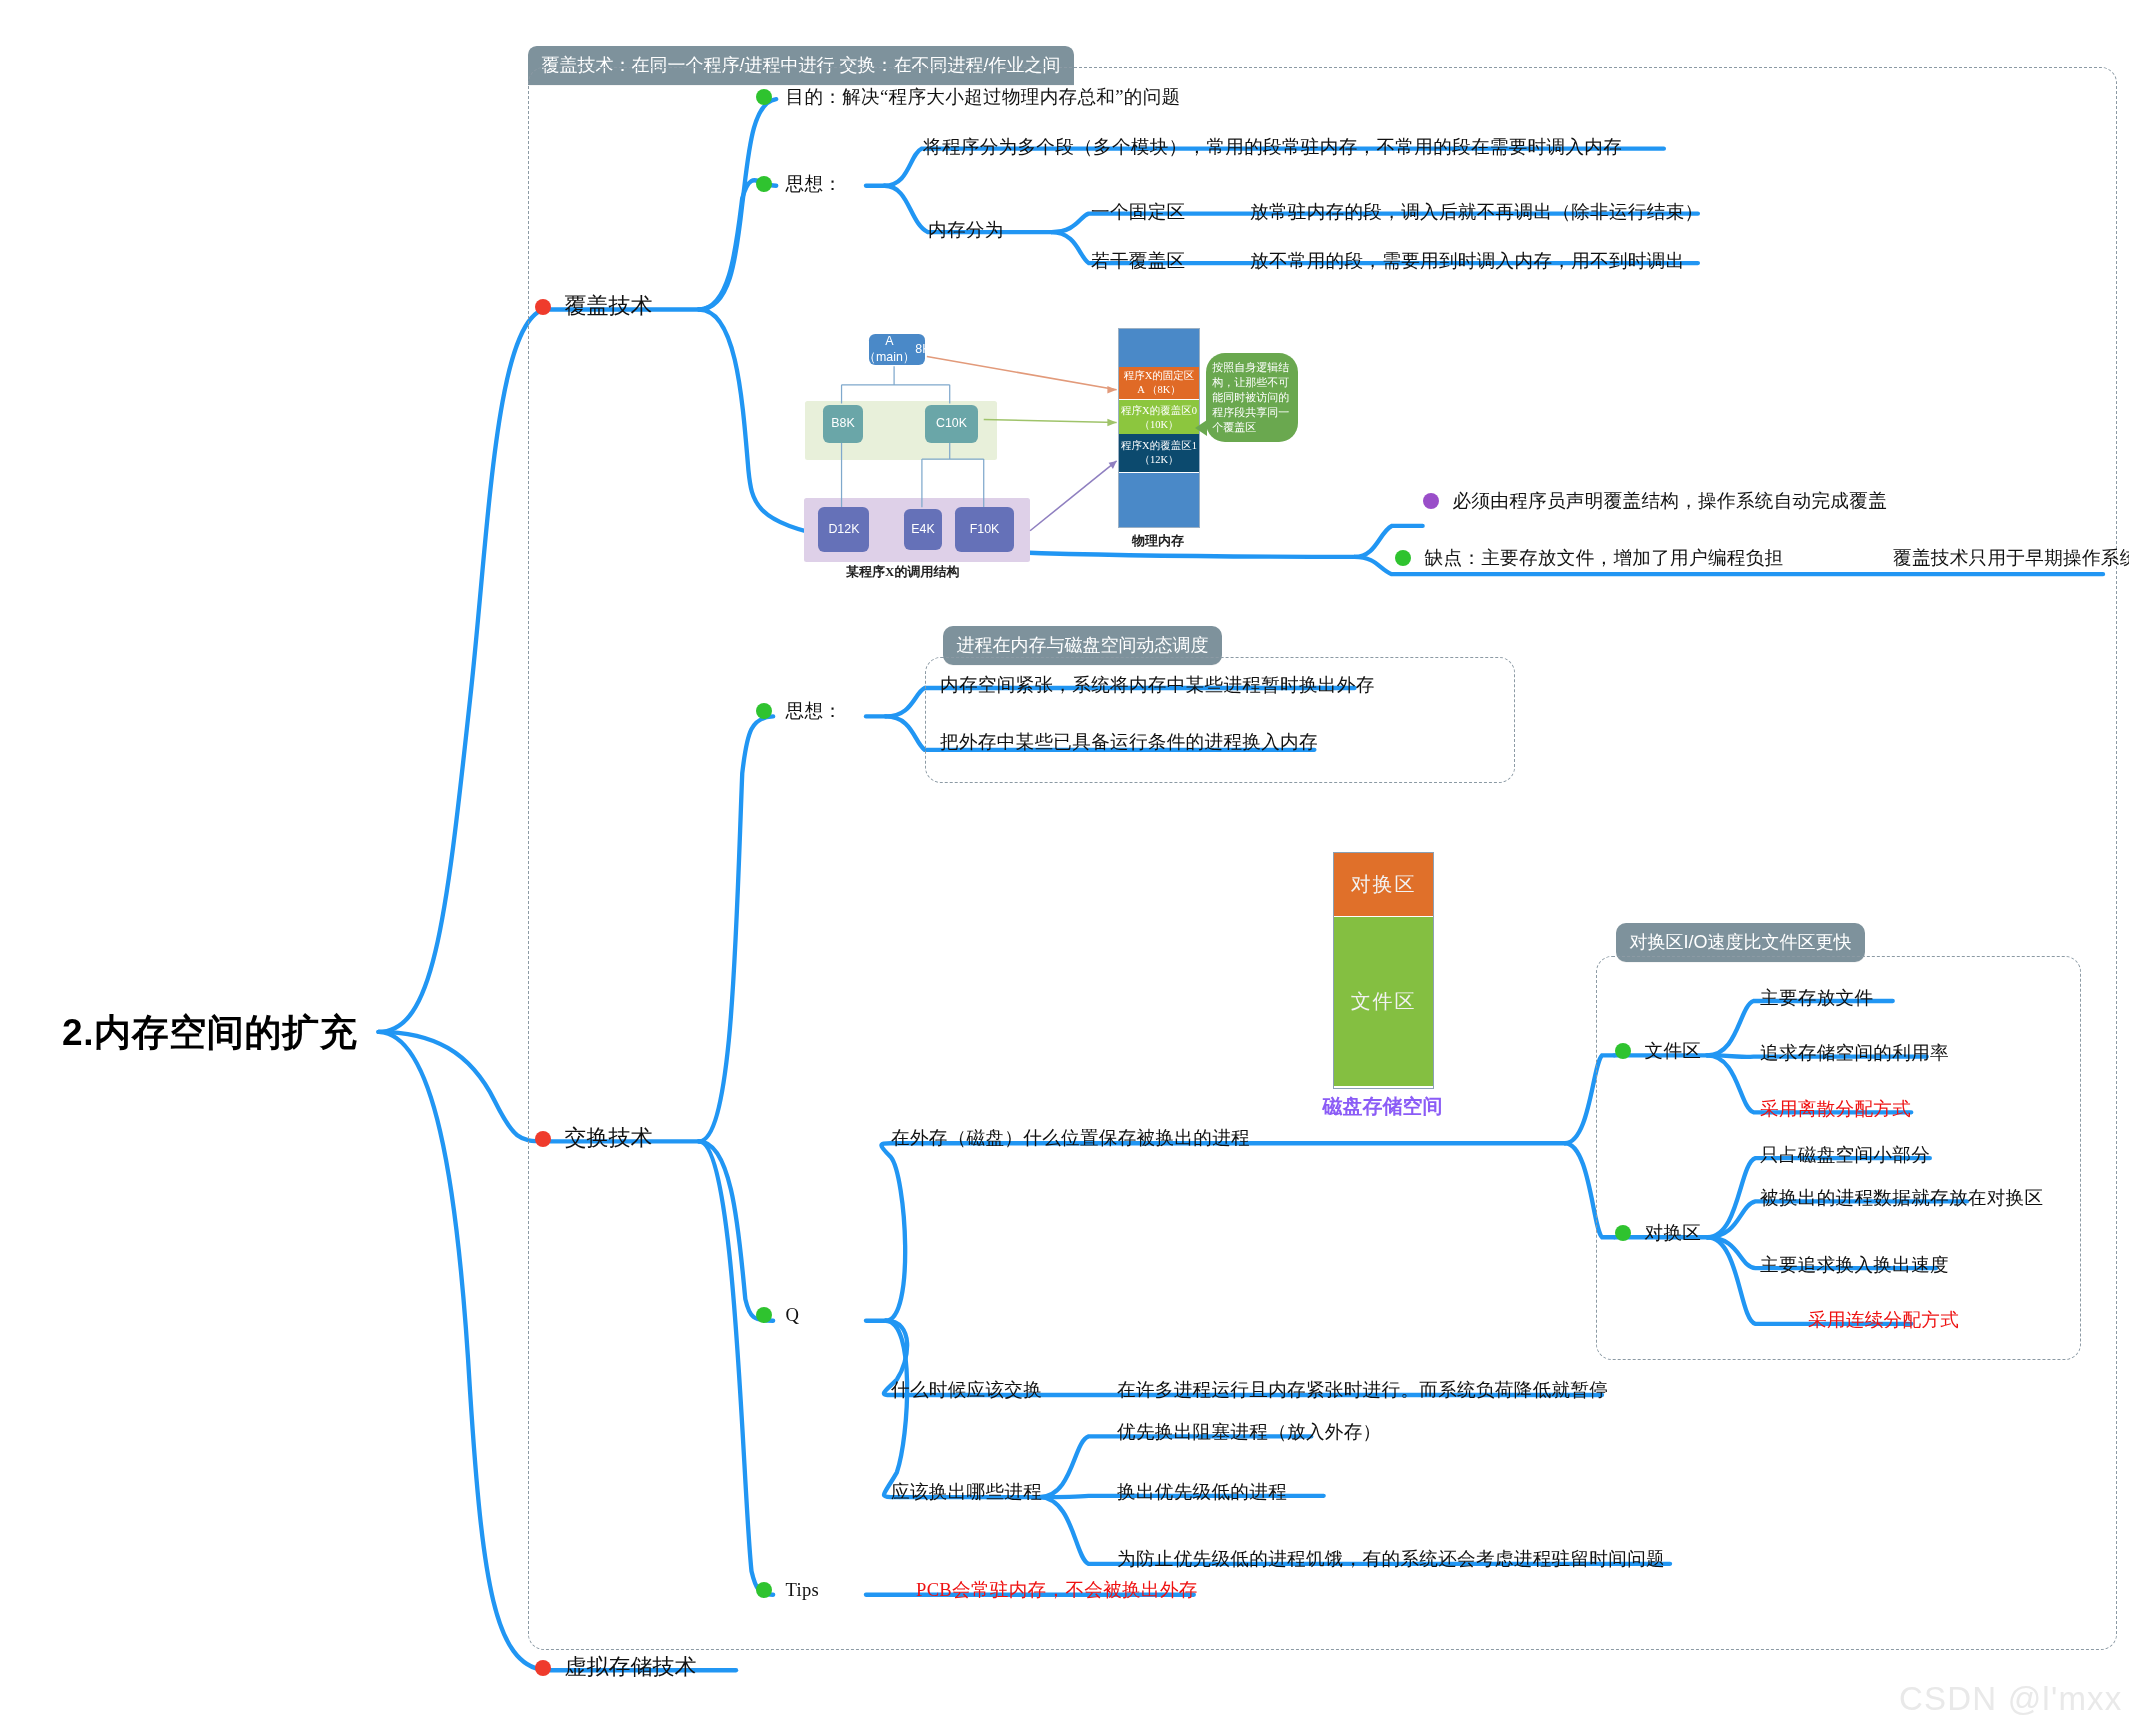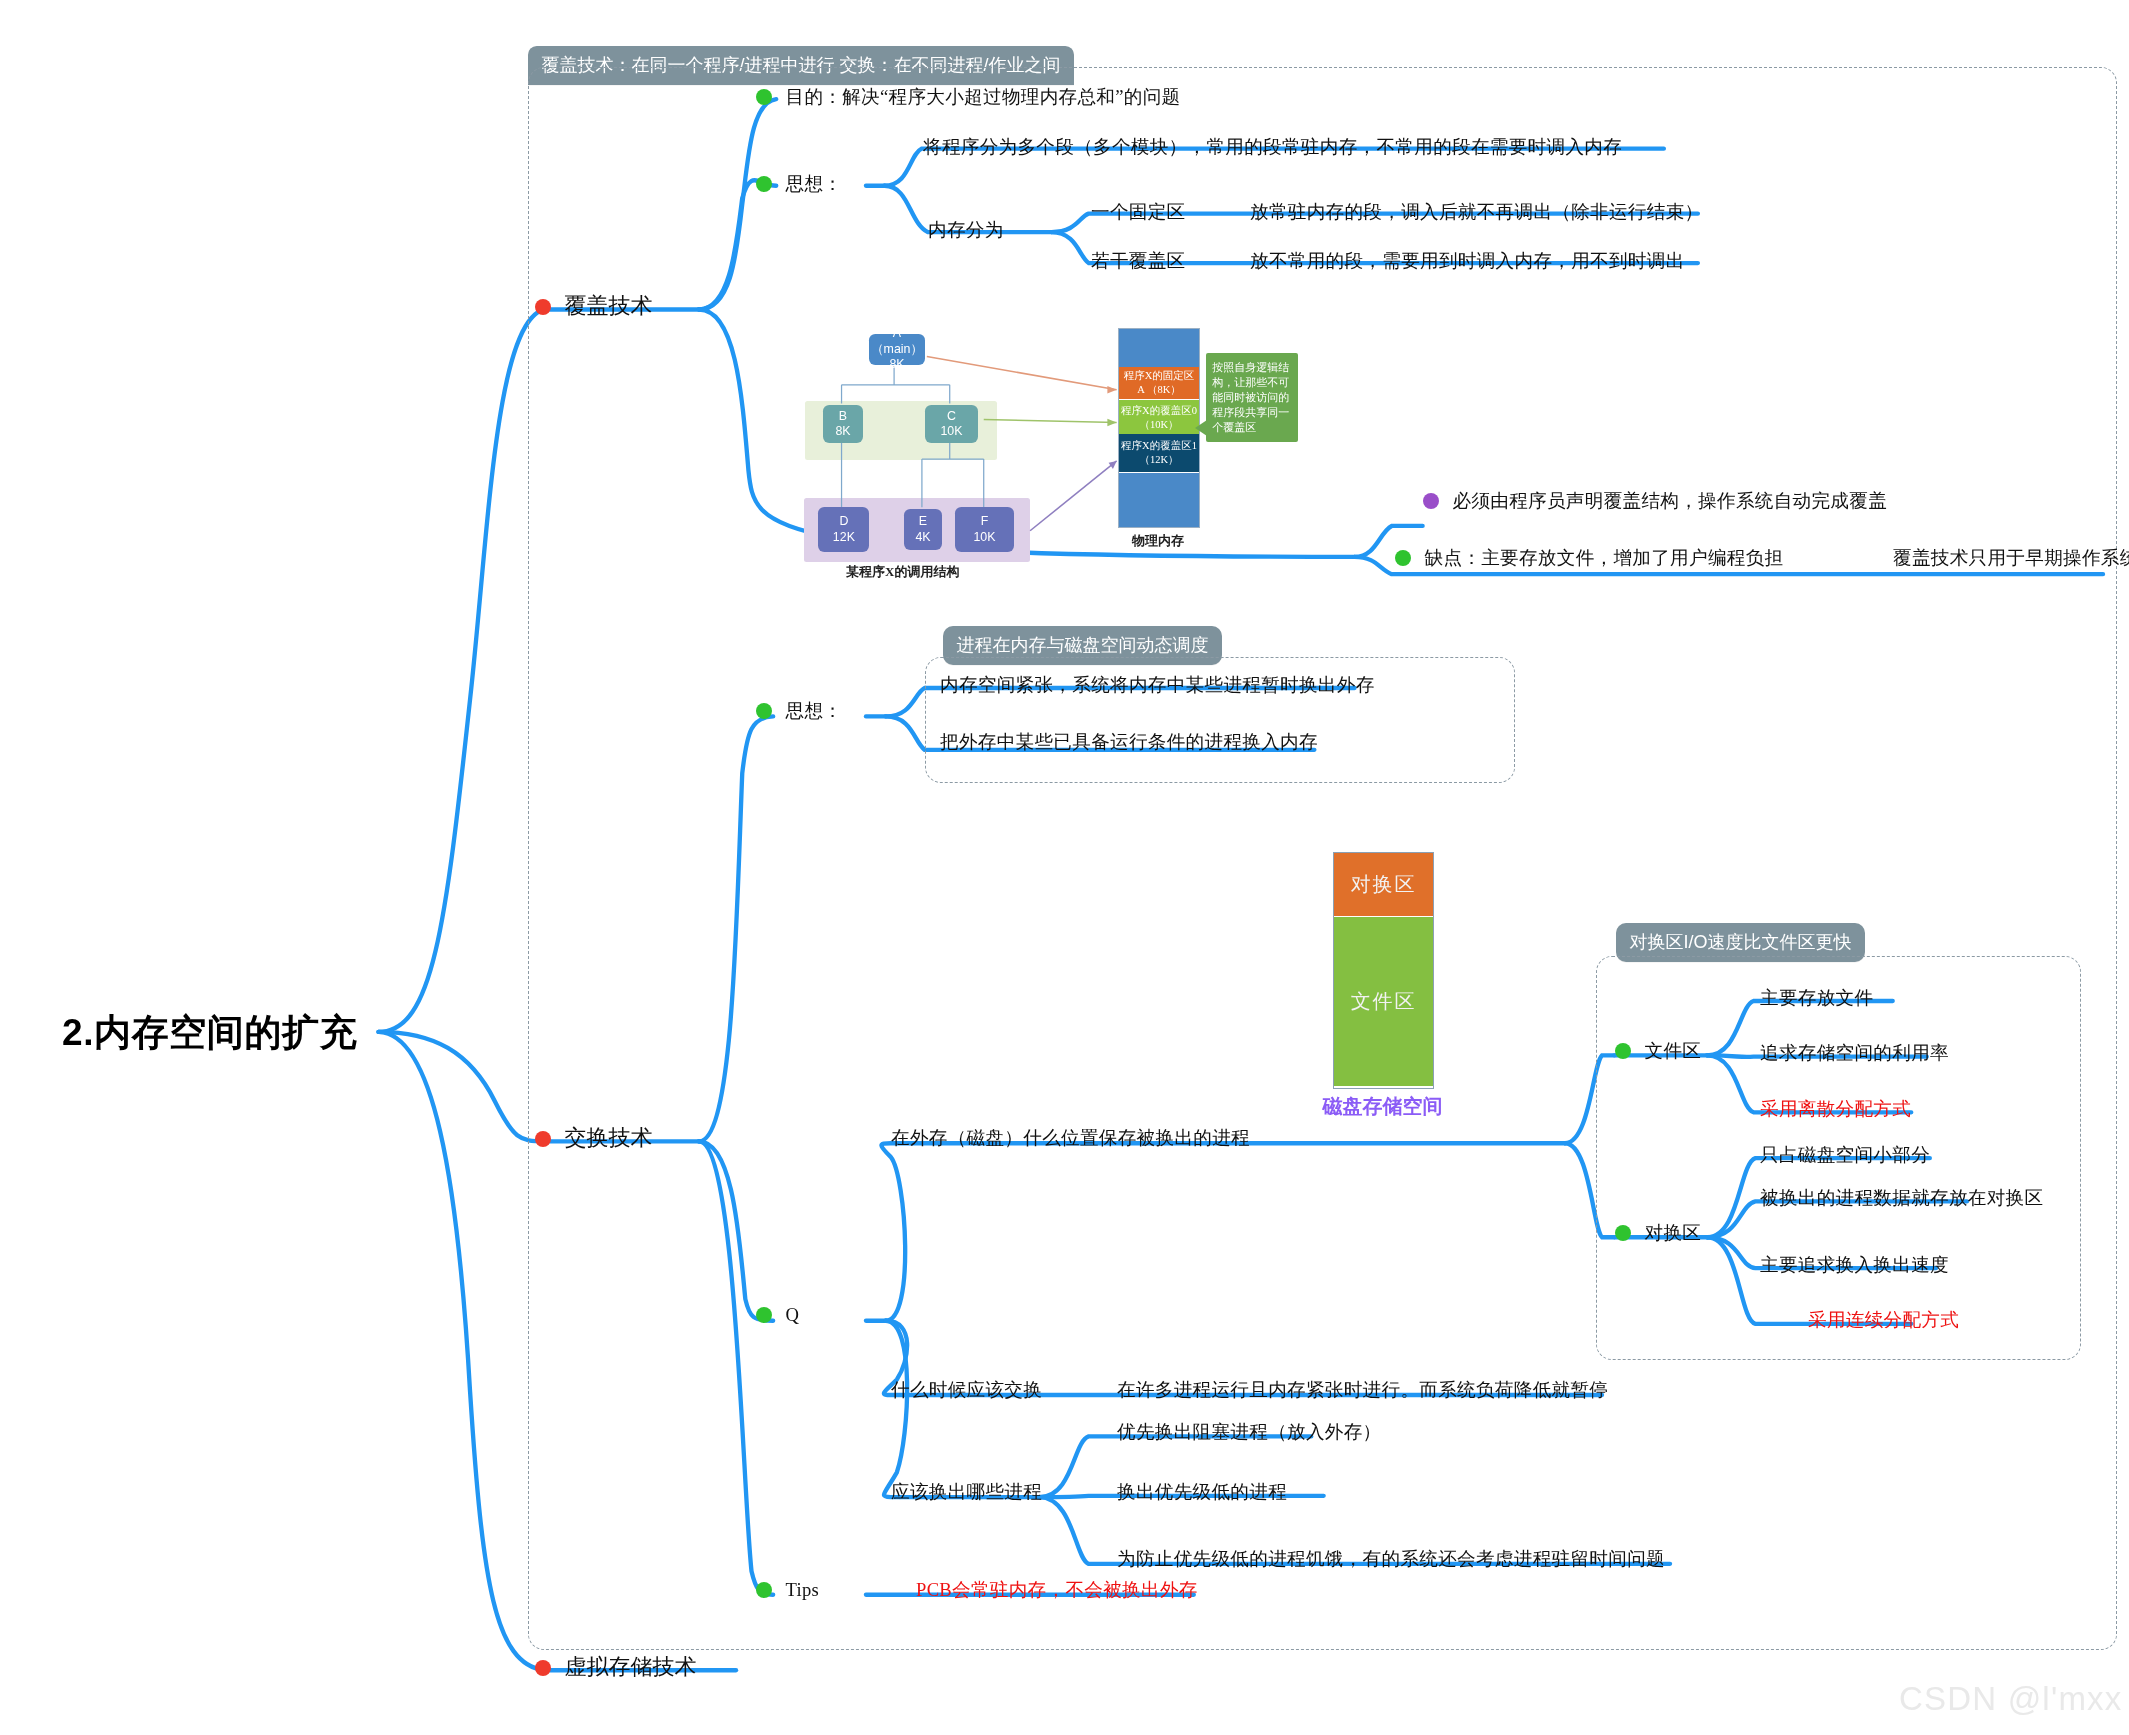--- a/index.html
+++ b/index.html
@@ -33,36 +33,36 @@
 
   
   .dashbox{position:absolute;border:1.9px dashed #8c9aa4;border-radius:16px;}
 
   
   .watermark{position:absolute;color:#e9e9e9;font-size:33px;letter-spacing:1.2px;}
 
   
   .diag1{position:absolute;left:798px;top:328px;width:470px;height:213px;}
   .d1box{position:absolute;border-radius:6.2px;color:#fff;font-size:12.4px;
-         text-align:center;display:flex;flex-direction:column;align-items:center;
+         text-align:center;display:flex;flex-direction:row;align-items:center;
          justify-content:center;line-height:1.25;}
   .d1blue{background:#4a89c8;}
   .d1teal{background:#6aa6a8;}
   .d1indigo{background:#6571b8;}
   .d1grp{position:absolute;border-radius:2.5px;}
   .d1cap{position:absolute;font-size:13px;color:#222;
          font-family:"Liberation Serif","DejaVu Serif",serif;font-weight:bold;}
   .memcol{position:absolute;left:320px;top:0px;width:80px;height:198px;
           border:0.6px solid #9bb0c4;}
   .memseg{position:absolute;left:0;width:80px;color:#fff;font-size:10.5px;
           text-align:center;display:flex;flex-direction:column;align-items:center;
           justify-content:center;line-height:1.3;
           font-family:"Liberation Serif","DejaVu Serif",serif;}
   .callout{position:absolute;left:408px;top:25px;width:80px;background:#6aa84f;
-           color:#fff;border-radius:2px;font-size:11px;line-height:1.35;
+           color:#fff;border-radius:19px;font-size:11px;line-height:1.35;
            padding:7.4px 6.2px;font-family:"Liberation Serif","DejaVu Serif",serif;}
   .callout:after{content:"";position:absolute;left:-11px;top:67px;
            border-width:8.7px 12.4px 8.7px 0;border-style:solid;
            border-color:transparent #6aa84f transparent transparent;}
 
   
   .diag2{position:absolute;left:1305px;top:841px;width:186px;height:291px;}
   .diskcol{position:absolute;left:28px;top:11px;width:99px;height:235px;
            border:0.6px solid #8aa0b4;}
   .diskseg{position:absolute;left:0;width:99px;color:#f2f2f2;font-size:20px;

